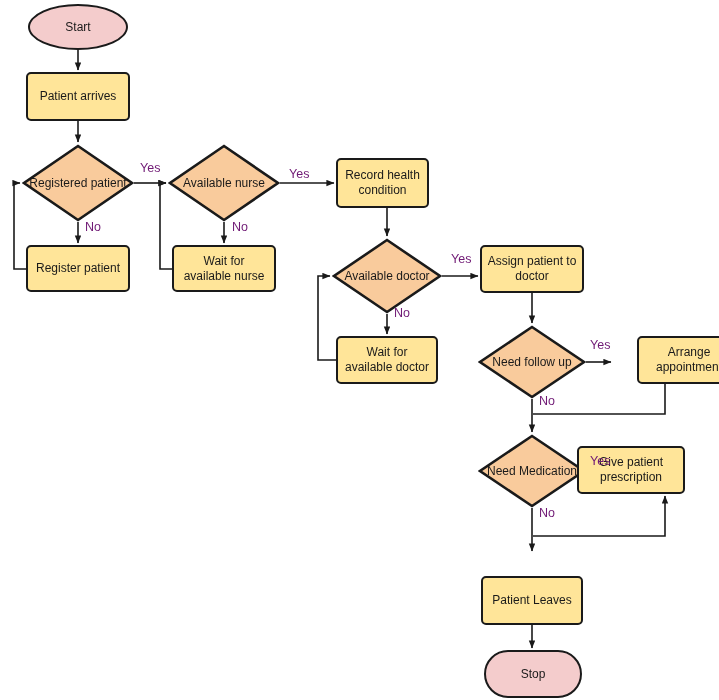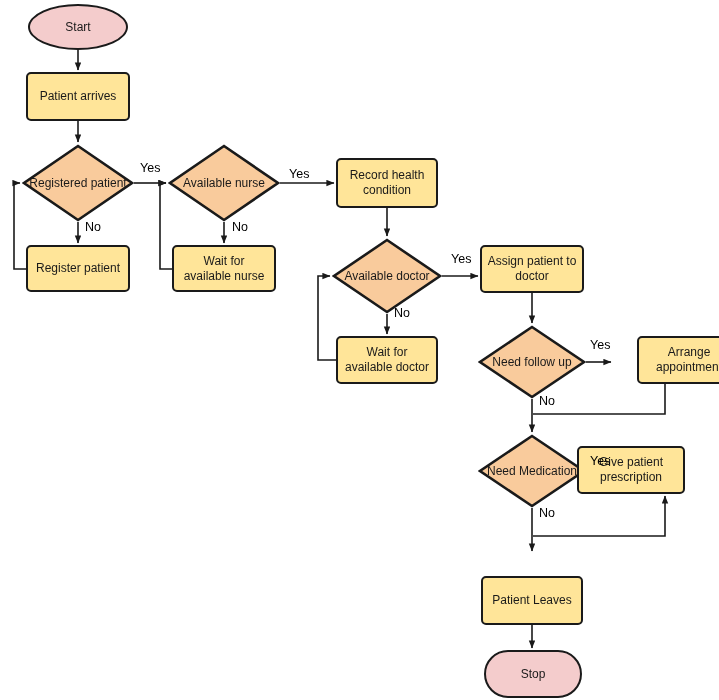--- a/index.html
+++ b/index.html
@@ -65,21 +65,21 @@
   }
   .node-decision .dia-label {
     position: relative;
     z-index: 2;
     width: 150%;
     text-align: center;
   }
   .edge-label {
     position: absolute;
     font-size: 12.5px;
-    color: #000000;
+    color: #701a75;
     line-height: 14px;
     white-space: nowrap;
     z-index: 4;
   }
 </style>
 </head>
 <body>
 
 <div id="canvas">
 
@@ -157,21 +157,21 @@
       <polygon points="56,2 110,39 56,76 2,39" fill="#f9cb9c" stroke="#1a1a1a" stroke-width="2.6"></polygon>
     </svg>
     <span class="dia-label">Available nurse</span>
   </div>
 
   <div class="node node-process" style="left:172px; top:245px; width:104px; height:47px;">
     <span>Wait for
 available nurse</span>
   </div>
 
-  <div class="node node-process" style="left:336px; top:158px; width:102px; height:50px;">
+  <div class="node node-process" style="left:336px; top:158px; width:93px; height:50px;">
     <span>Record health
 condition</span>
   </div>
 
   <div class="node node-decision" style="left:332px; top:238px; width:110px; height:76px;">
     <svg class="dia-shape" viewBox="0 0 110 76" preserveAspectRatio="none">
       <polygon points="55,2 108,38 55,74 2,38" fill="#f9cb9c" stroke="#1a1a1a" stroke-width="2.6"></polygon>
     </svg>
     <span class="dia-label">Available doctor</span>
   </div>

